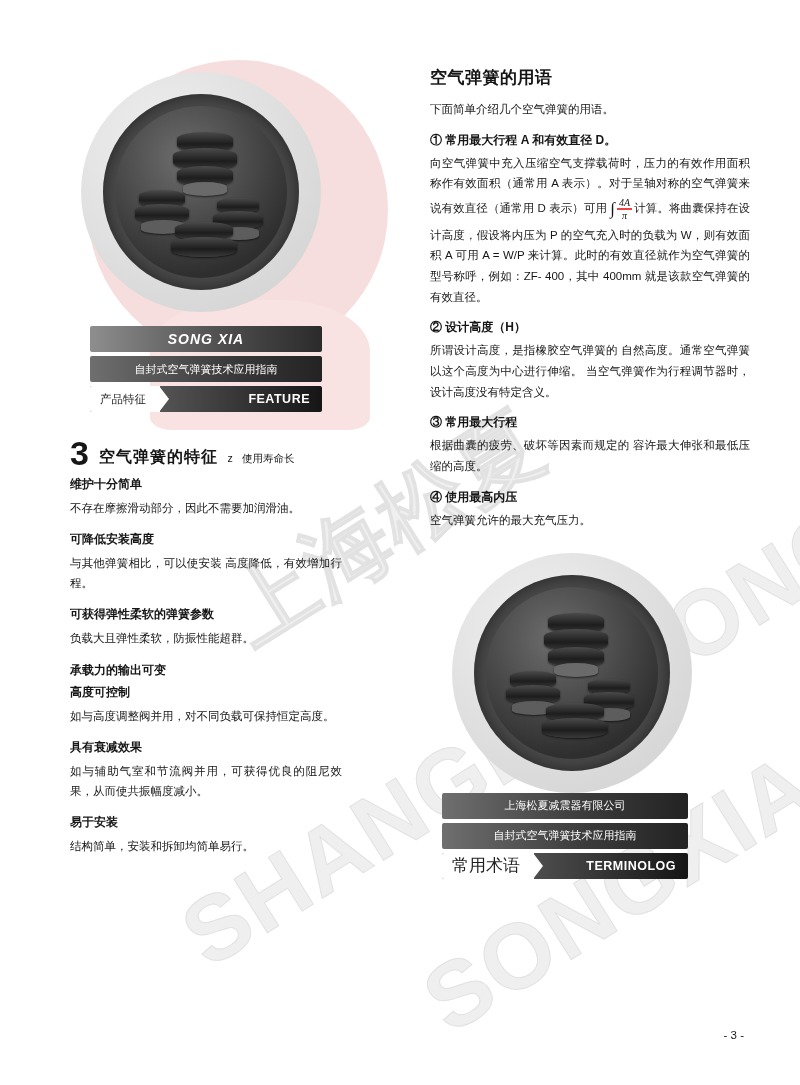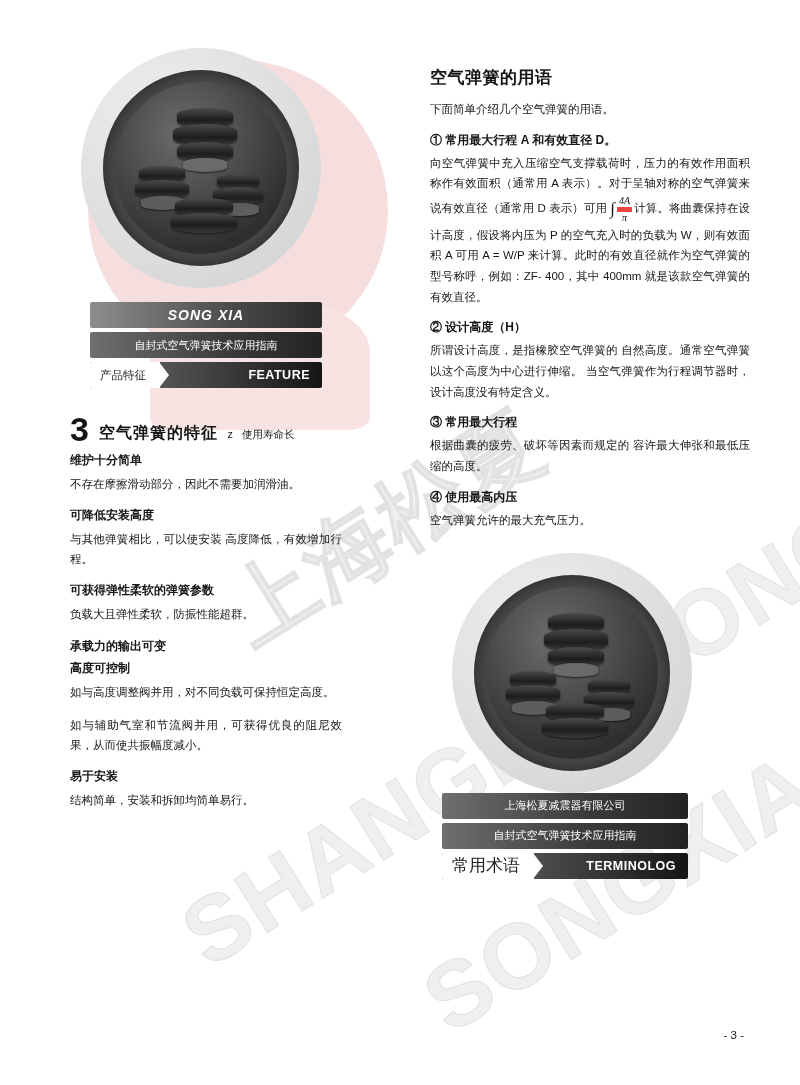--- a/index.html
+++ b/index.html
@@ -53,21 +53,21 @@
     -webkit-text-stroke: 1px #e2e2e2;
   }
   .wm1 { left: 120px; top: 640px; font-size: 92px; }
   .wm2 { left: 400px; top: 840px; font-size: 92px; }
   .wm3 { left: 210px; top: 470px; font-size: 86px; }
 
   
   .col-left {
     position: absolute;
     left: 70px;
-    top: 48px;
+    top: 72px;
     width: 272px;
     z-index: 3;
   }
   .photo-wrap {
     position: relative;
     width: 250px;
     height: 240px;
     margin: 0 auto;
   }
   .ring-outer {
@@ -237,21 +237,21 @@
   .frac {
     display: inline-block;
     vertical-align: middle;
     text-align: center;
     font-family: "Liberation Serif", serif;
     font-style: italic;
     font-size: 10px;
     line-height: 1.15;
     margin: 0 2px;
   }
-  .frac .num { border-bottom: 5px solid #ef4444; padding: 0 2px; display: block; }
+  .frac .num { border-bottom: 2px solid #ef4444; padding: 0 2px; display: block; }
   .frac .den { display: block; padding: 0 2px; }
   .int-sign {
     font-family: "Liberation Serif", serif;
     font-size: 17px;
     vertical-align: middle;
   }
 
   
   .photo-wrap2 {
     position: relative;
@@ -348,20 +348,21 @@
       <p class="feat-p">与其他弹簧相比，可以使安装 高度降低，有效增加行程。</p>
 
       <h4 class="feat-h">可获得弹性柔软的弹簧参数</h4>
       <p class="feat-p">负载大且弹性柔软，防振性能超群。</p>
 
       <h4 class="feat-h">承载力的输出可变</h4>
 
       <h4 class="feat-h">高度可控制</h4>
       <p class="feat-p">如与高度调整阀并用，对不同负载可保持恒定高度。</p>
 
+      <h4 class="feat-h">具有衰减效果</h4>
       <p class="feat-p">如与辅助气室和节流阀并用，可获得优良的阻尼效果，从而使共振幅度减小。</p>
 
       <h4 class="feat-h">易于安装</h4>
       <p class="feat-p">结构简单，安装和拆卸均简单易行。</p>
     </div>
   </div>
 
   <div class="col-right">
 
     <h2 class="r-title">空气弹簧的用语</h2>

